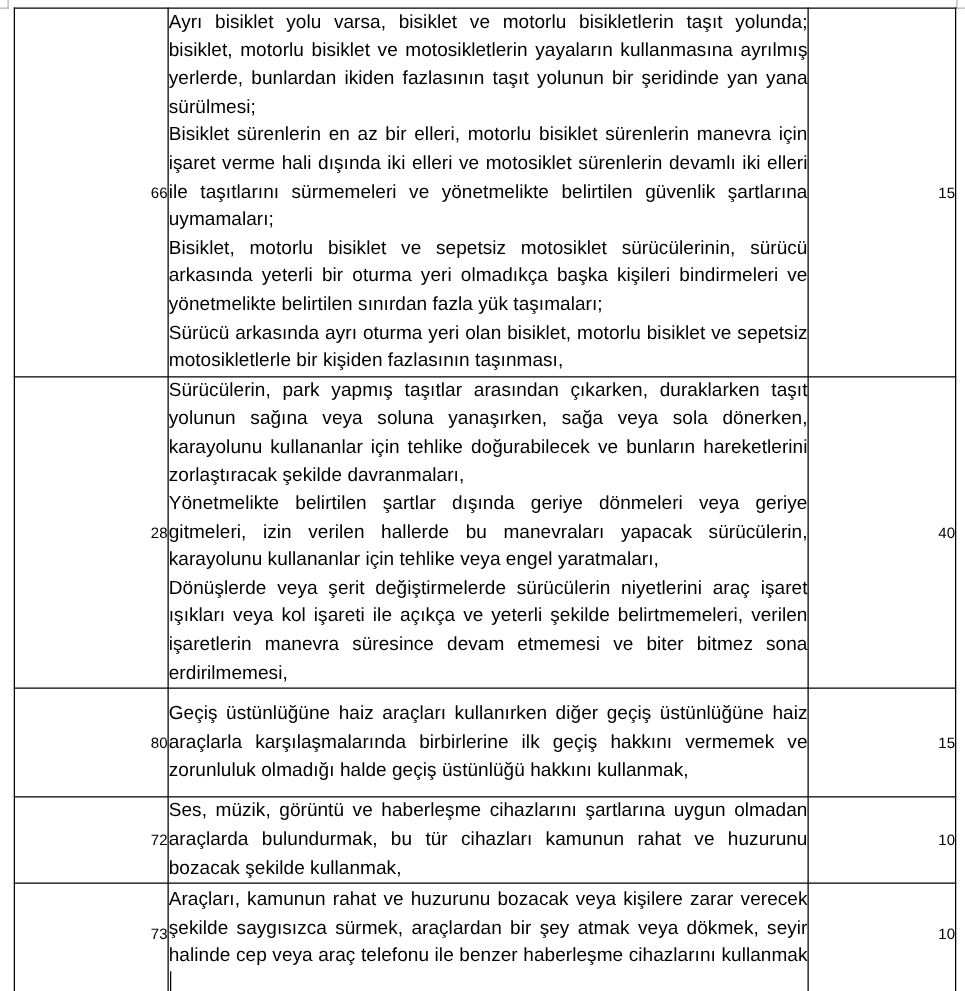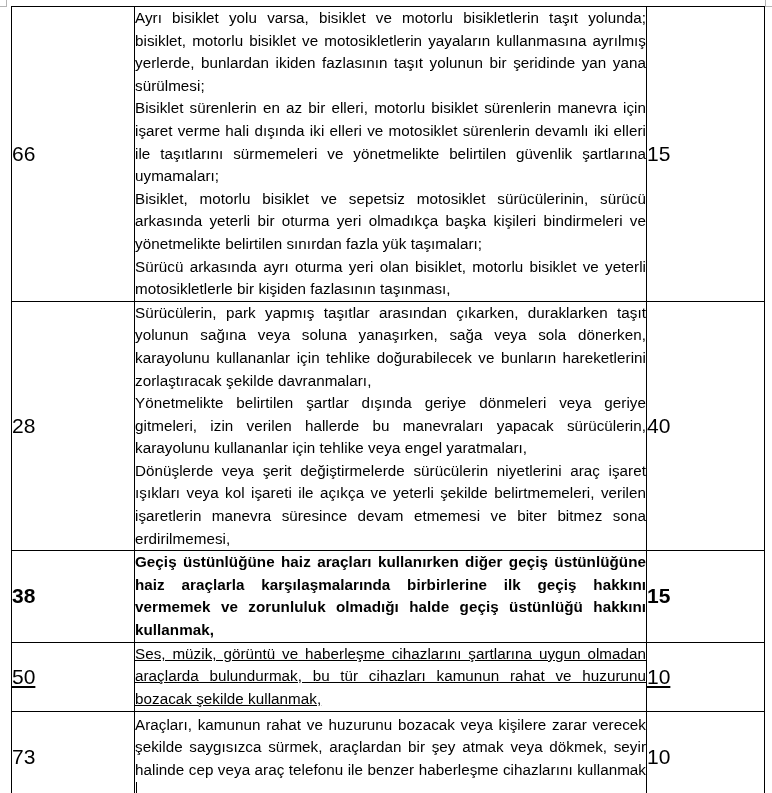--- a/index.html
+++ b/index.html
@@ -3,27 +3,27 @@
 <meta charset="utf-8">
 <style>
   html, body { margin:0; padding:0; background:#ffffff; }
   body { width:772px; height:793px; overflow:hidden; position:relative; font-family:"Liberation Sans", sans-serif; color:#000; }
   .corner { position:absolute; width:6px; height:6px; border-color:#b4b4b4; border-style:solid; }
   .corner.tl { left:0; top:0; border-width:0 1px 1px 0; }
   .corner.tr { right:0; top:0; border-width:0 0 1px 1px; }
   table.doc { position:absolute; left:11px; top:6px; border-collapse:collapse; table-layout:fixed; width:753px; }
   table.doc td { border:1px solid #000; padding:0; vertical-align:middle; }
   col.c1 { width:123px; } col.c2 { width:512px; } col.c3 { width:118px; }
-  td.num, td.pts { text-align:left; font-size:21px; }
+  td.num, td.pts { text-align:right; font-size:12px; }
   td.desc { padding:1px 5px 1px 5px; }
   .para { font-size:15.2px; line-height:22.6px; text-align:justify; text-align-last:left; letter-spacing:0.05px; }
   tr.r66 td { height:289px; }
   tr.r67 td { height:247px; }
-  tr.r71 td { height:86px;font-weight:bold; }
-  tr.r72 td { height:68px;text-decoration:underline; }
+  tr.r71 td { height:86px; }
+  tr.r72 td { height:68px; }
   tr.r73 td { height:100px; vertical-align:top; }
   tr.r73 td.num, tr.r73 td.pts { vertical-align:top; padding-top:33px; height:67px; }
   tr.r73 td.desc { padding-top:2px; }
   .caret { display:inline-block; width:1px; height:18px; background:#000; vertical-align:-3px; margin-left:1px; }
 </style>
 </head>
 <body>
 
 <div class="corner tl"></div>
 <div class="corner tr"></div>
@@ -34,42 +34,42 @@
       <col class="c2">
       <col class="c3">
     </colgroup>
   <tbody>
     <tr class="r66">
       <td class="num">66</td>
       <td class="desc">
         <div class="para">Ayrı bisiklet yolu varsa, bisiklet ve motorlu bisikletlerin taşıt yolunda; bisiklet, motorlu bisiklet ve motosikletlerin yayaların kullanmasına ayrılmış yerlerde, bunlardan ikiden fazlasının taşıt yolunun bir şeridinde yan yana sürülmesi;</div>
         <div class="para">Bisiklet sürenlerin en az bir elleri, motorlu bisiklet sürenlerin manevra için işaret verme hali dışında iki elleri ve motosiklet sürenlerin devamlı iki elleri ile taşıtlarını sürmemeleri ve yönetmelikte belirtilen güvenlik şartlarına uymamaları;</div>
         <div class="para">Bisiklet, motorlu bisiklet ve sepetsiz motosiklet sürücülerinin, sürücü arkasında yeterli bir oturma yeri olmadıkça başka kişileri bindirmeleri ve yönetmelikte belirtilen sınırdan fazla yük taşımaları;</div>
-        <div class="para">Sürücü arkasında ayrı oturma yeri olan bisiklet, motorlu bisiklet ve yeterli motosikletlerle bir kişiden fazlasının taşınması,</div>
+        <div class="para">Sürücü arkasında ayrı oturma yeri olan bisiklet, motorlu bisiklet ve sepetsiz motosikletlerle bir kişiden fazlasının taşınması,</div>
       </td>
       <td class="pts">15</td>
     </tr>
     <tr class="r67">
       <td class="num">28</td>
       <td class="desc">
         <div class="para">Sürücülerin, park yapmış taşıtlar arasından çıkarken, duraklarken taşıt yolunun sağına veya soluna yanaşırken, sağa veya sola dönerken, karayolunu kullananlar için tehlike doğurabilecek ve bunların hareketlerini zorlaştıracak şekilde davranmaları,</div>
         <div class="para">Yönetmelikte belirtilen şartlar dışında geriye dönmeleri veya geriye gitmeleri, izin verilen hallerde bu manevraları yapacak sürücülerin, karayolunu kullananlar için tehlike veya engel yaratmaları,</div>
         <div class="para">Dönüşlerde veya şerit değiştirmelerde sürücülerin niyetlerini araç işaret ışıkları veya kol işareti ile açıkça ve yeterli şekilde belirtmemeleri, verilen işaretlerin manevra süresince devam etmemesi ve biter bitmez sona erdirilmemesi,</div>
       </td>
       <td class="pts">40</td>
     </tr>
     <tr class="r71">
-      <td class="num">38</td>
+      <td class="num">80</td>
       <td class="desc">
         <div class="para">Geçiş üstünlüğüne haiz araçları kullanırken diğer geçiş üstünlüğüne haiz araçlarla karşılaşmalarında birbirlerine ilk geçiş hakkını vermemek ve zorunluluk olmadığı halde geçiş üstünlüğü hakkını kullanmak,</div>
       </td>
       <td class="pts">15</td>
     </tr>
     <tr class="r72">
-      <td class="num">50</td>
+      <td class="num">72</td>
       <td class="desc">
         <div class="para">Ses, müzik, görüntü ve haberleşme cihazlarını şartlarına uygun olmadan araçlarda bulundurmak, bu tür cihazları kamunun rahat ve huzurunu bozacak şekilde kullanmak,</div>
       </td>
       <td class="pts">10</td>
     </tr>
     <tr class="r73">
       <td class="num">73</td>
       <td class="desc">
         <div class="para"><span>Araçları, kamunun rahat ve huzurunu bozacak veya kişilere zarar verecek şekilde saygısızca sürmek, araçlardan bir şey atmak veya dökmek, seyir halinde cep veya araç telefonu ile benzer haberleşme cihazlarını kullanmak</span><span class="caret"></span></div>
       </td>

